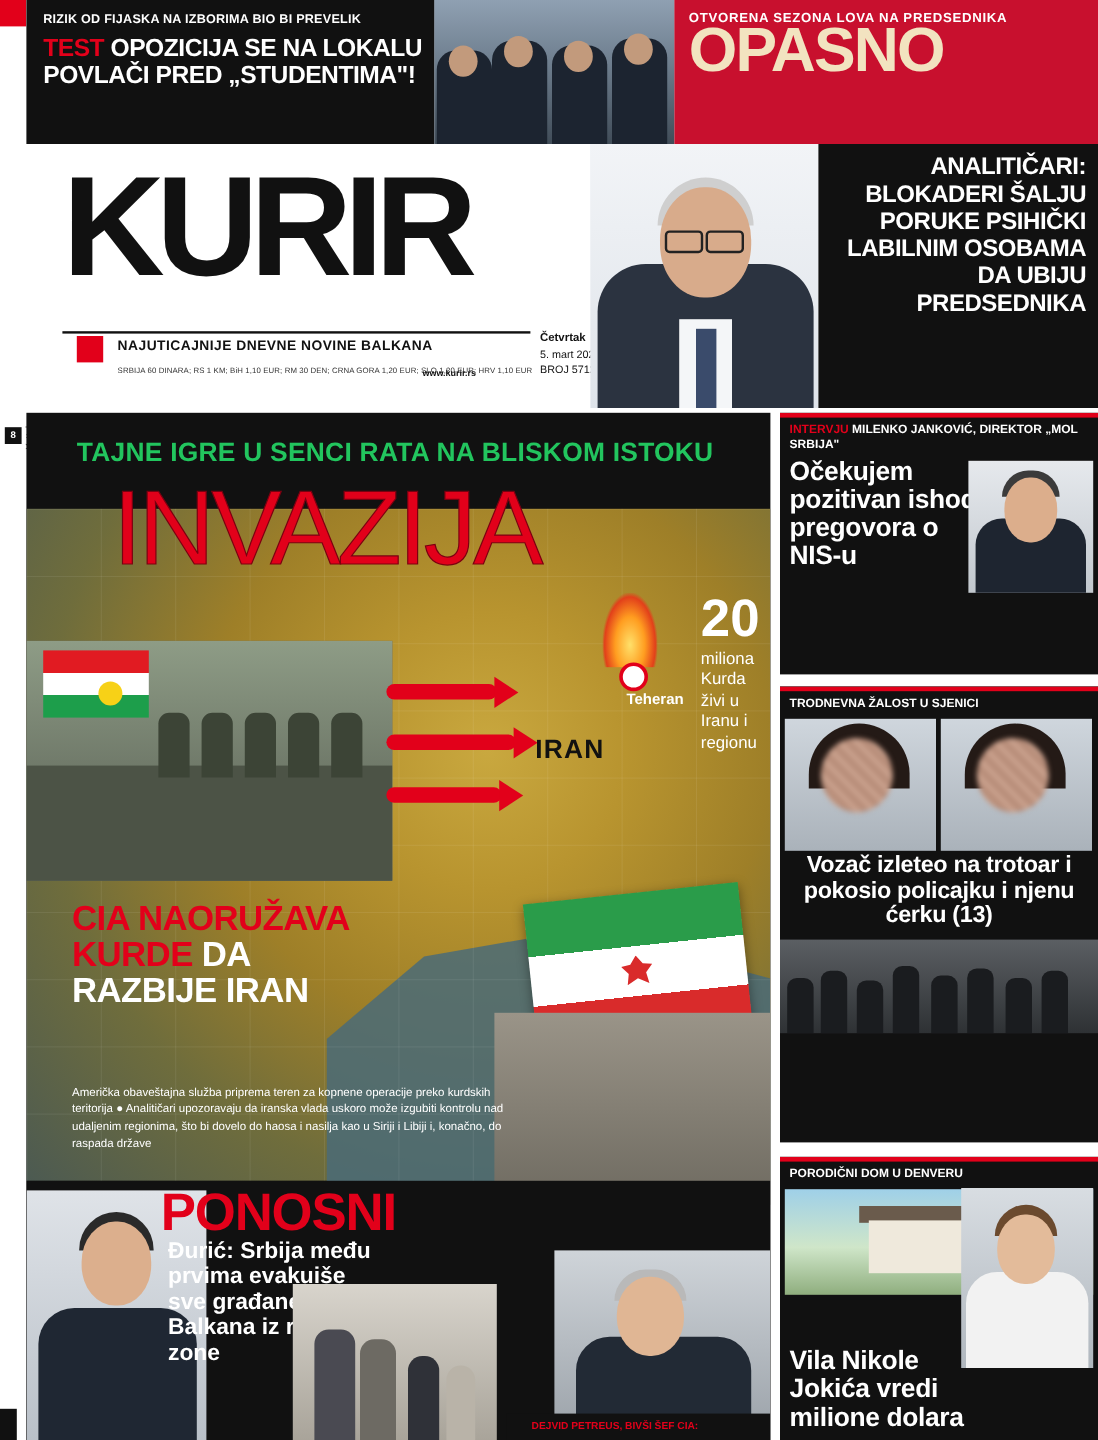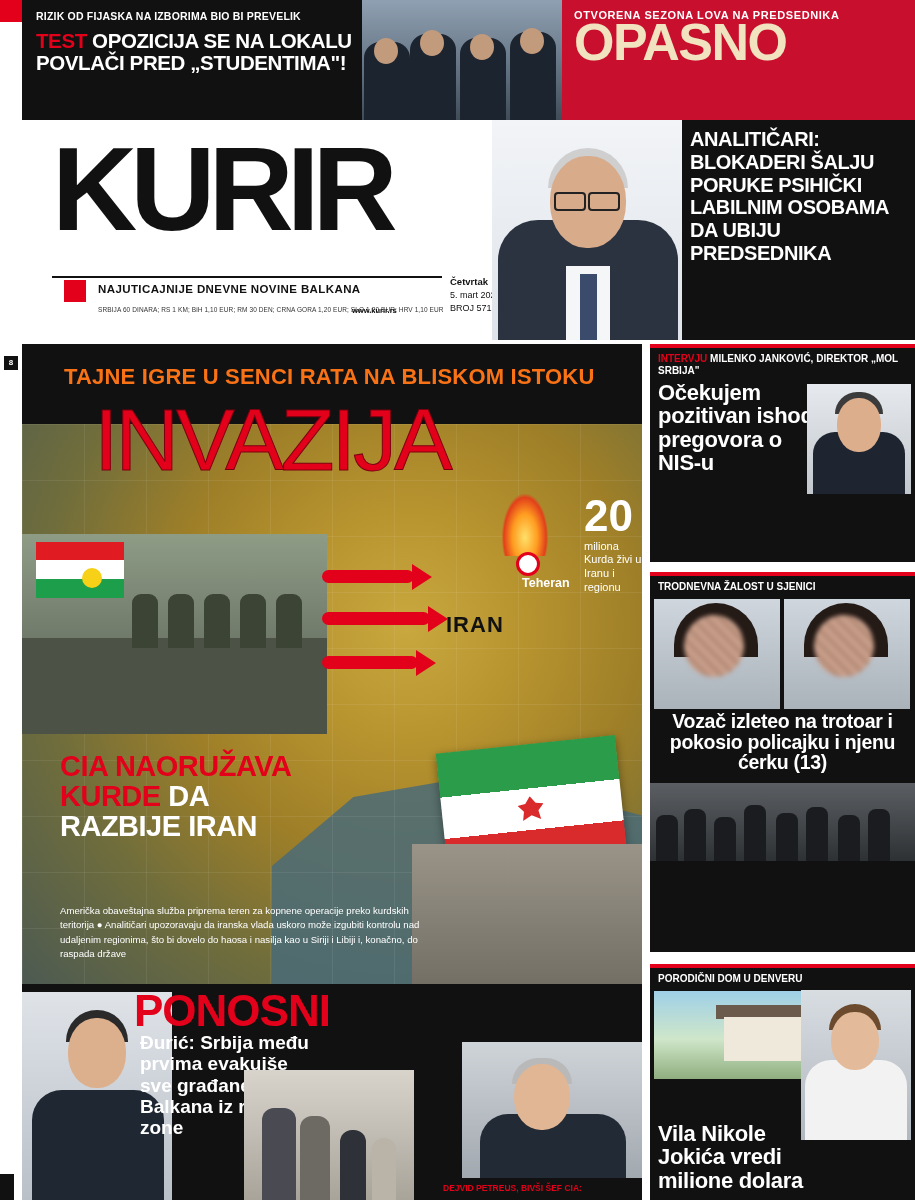--- a/index.html
+++ b/index.html
@@ -63,37 +63,37 @@
   .photo-vucic{position:absolute;left:470px;top:120px;width:190px;height:220px;overflow:hidden;background:#eceff3;}
   .vuc-bg{position:absolute;inset:0;background:linear-gradient(180deg,#f2f4f7 0%,#dfe4ea 100%);}
   .vuc-suit{position:absolute;left:6px;bottom:0;width:180px;height:120px;background:#2b3340;border-radius:40px 40px 0 0;}
   .vuc-shirt{position:absolute;left:74px;bottom:0;width:44px;height:74px;background:#f4f6f8;transform:skewX(0deg);}
   .vuc-tie{position:absolute;left:88px;bottom:0;width:17px;height:66px;background:#3a4b6b;}
   .vuc-head{position:absolute;left:58px;top:36px;width:76px;height:92px;border-radius:48%;background:#d8ab8b;}
   .vuc-hair{position:absolute;left:56px;top:28px;width:80px;height:40px;border-radius:40px 40px 0 0;background:#cfcfcf;}
   .vuc-gl{position:absolute;top:72px;width:28px;height:15px;border:2.5px solid #222;border-radius:4px;}
 
   
-  .analitic{position:absolute;left:660px;top:120px;width:233px;height:220px;background:#111;color:#fff;box-sizing:border-box;padding:8px 10px 0 8px;}
+  .analitic{position:absolute;left:660px;top:120px;width:233px;height:220px;background:#111;color:#fff;box-sizing:border-box;padding:8px 10px 0 8px;text-align:right;}
   .analitic .l{font-size:20px;font-weight:bold;line-height:1.14;letter-spacing:-.4px;}
 
   
   .body{position:absolute;left:22px;top:344px;width:893px;height:856px;}
 
   
   .left-col{position:absolute;left:0;top:0;width:620px;height:856px;background:#111;overflow:hidden;}
   .map-bg{position:absolute;left:0;top:80px;width:620px;height:560px;background:
      radial-gradient(circle at 62% 36%, #c9a83f 0%, #b8942f 22%, #9e7f28 45%, #6f6d3c 70%, #4c5a52 100%);}
   .map-sea{position:absolute;left:250px;top:430px;width:370px;height:230px;background:#4a6b78;opacity:.85;
      clip-path:polygon(0 40%,22% 10%,58% 0,100% 18%,100% 100%,0 100%);}
   .map-grid{position:absolute;left:0;top:80px;width:620px;height:560px;
      background-image:linear-gradient(to right,rgba(255,255,255,.07) 1px,transparent 1px),
                       linear-gradient(to bottom,rgba(255,255,255,.07) 1px,transparent 1px);
      background-size:62px 56px;}
-  .ltitle{position:absolute;left:42px;top:20px;color:#f97316;font-size:22px;font-weight:bold;letter-spacing:.2px;}
+  .ltitle{position:absolute;left:42px;top:20px;color:#22c55e;font-size:22px;font-weight:bold;letter-spacing:.2px;}
   .invazija{position:absolute;left:72px;top:52px;color:#e2001a;font-size:88px;font-weight:normal;letter-spacing:-3px;line-height:1;
      -webkit-text-stroke:1px #7a0010;}
   .kurd-photo{position:absolute;left:0;top:190px;width:305px;height:200px;overflow:hidden;background:#6d7266;}
   .kp-sky{position:absolute;inset:0;background:linear-gradient(180deg,#8e9c86 0%,#6c7566 60%,#50584a 100%);}
   .kp-tank{position:absolute;left:0;bottom:0;width:305px;height:96px;background:#4c5346;}
   .kp-fig{position:absolute;bottom:86px;width:26px;height:54px;background:#3c4436;border-radius:9px 9px 0 0;}
   .kp-flag{position:absolute;left:14px;top:8px;width:88px;height:56px;background:linear-gradient(180deg,#e11b22 33%,#ffffff 33%,#ffffff 66%,#1d9e4b 66%);}
   .kp-sun{position:absolute;left:46px;top:26px;width:20px;height:20px;border-radius:50%;background:#f7d117;}
 
   .arrows{position:absolute;left:300px;top:220px;width:160px;height:130px;}
@@ -101,21 +101,21 @@
   .arrhead{position:absolute;width:0;height:0;border-top:13px solid transparent;border-bottom:13px solid transparent;border-left:20px solid #e2001a;}
 
   .fire{position:absolute;left:480px;top:150px;width:46px;height:62px;
      background:radial-gradient(ellipse at 50% 70%,#ffe06a 0%,#ff9d20 38%,#e2401a 65%,rgba(226,64,26,0) 72%);}
   .teh-dot{position:absolute;left:494px;top:208px;width:18px;height:18px;border-radius:50%;background:#fff;border:3px solid #e2001a;}
   .teh-lbl{position:absolute;left:500px;top:232px;color:#fff;font-size:12.5px;font-weight:bold;}
   .iran-lbl{position:absolute;left:424px;top:268px;color:#111;font-size:22px;font-weight:bold;letter-spacing:1px;}
 
   .stat30{position:absolute;left:562px;top:152px;color:#fff;text-align:left;}
   .stat30 .n{font-size:44px;font-weight:bold;line-height:.9;}
-  .stat30 .t{font-size:11px;line-height:1.25;margin-top:4px;}
+  .stat30 .t{font-size:14px;line-height:1.25;margin-top:4px;}
 
   .cia{position:absolute;left:38px;top:408px;width:290px;color:#fff;}
   .cia .l1{font-size:29px;font-weight:bold;color:#e2001a;line-height:1.03;letter-spacing:-.5px;}
   .cia .l2{font-size:29px;font-weight:bold;color:#fff;line-height:1.03;letter-spacing:-.5px;}
   .cia .l2 .r{color:#e2001a;}
   .lead{position:absolute;left:38px;top:560px;width:380px;color:#fff;font-size:9.6px;line-height:1.5;}
 
   .iranflag{position:absolute;left:420px;top:400px;width:180px;height:130px;transform:rotate(-6deg);
      background:linear-gradient(180deg,#2a9c4a 34%,#ffffff 34%,#ffffff 66%,#d92b2b 66%);box-shadow:0 3px 10px rgba(0,0,0,.4);}
   .iranflag .em{position:absolute;left:76px;top:52px;width:26px;height:24px;background:#d92b2b;

